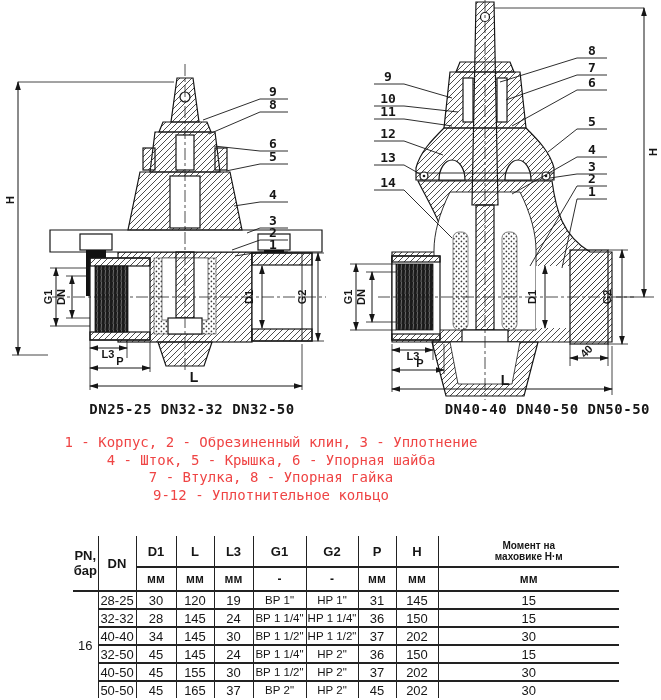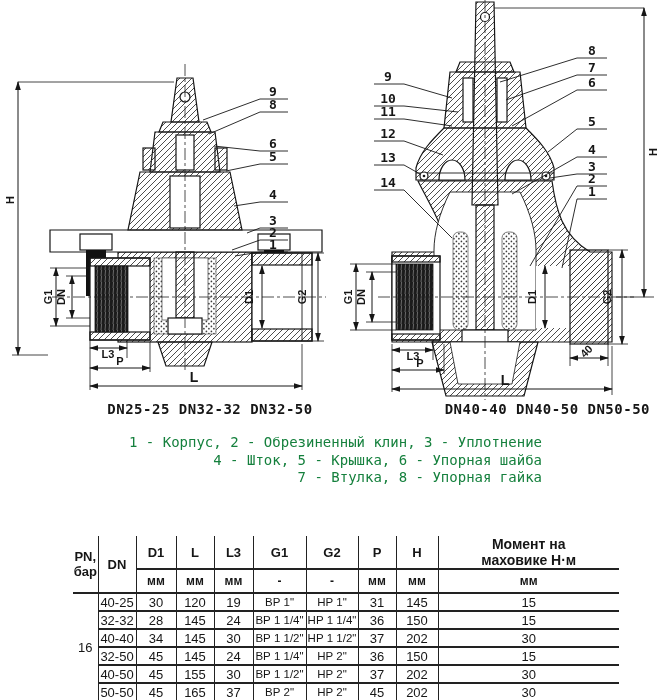--- a/index.html
+++ b/index.html
@@ -13,34 +13,34 @@
   .sf{fill:url(#dot);stroke:#555;stroke-width:.7;}
   .dimline{stroke:#161616;stroke-width:1;fill:none;marker-start:url(#ar);marker-end:url(#ar);}
   .ext{stroke:#161616;stroke-width:.8;fill:none;}
   .cl{stroke:#222;stroke-width:.8;fill:none;stroke-dasharray:12 3 3 3;}
   .lead{stroke:#161616;stroke-width:.9;fill:none;}
   text.dim{font:bold 11px "Liberation Sans",sans-serif;fill:#161616;}
   text.dimL{font:bold 14px "Liberation Sans",sans-serif;fill:#161616;}
   text.co{font:bold 13px "DejaVu Sans Mono",monospace;fill:#161616;text-anchor:middle;}
   .caption{position:absolute;width:300px;text-align:center;
            font:bold 14px "DejaVu Sans Mono",monospace;color:#161616;letter-spacing:.5px;}
-  .legend{position:absolute;left:0;top:434px;width:542px;text-align:right;
-          font:14px "DejaVu Sans Mono",monospace;color:#15803d;line-height:17.5px;}
+  .legend{position:absolute;left:0;top:434px;width:542px;text-align:center;
+          font:14px "DejaVu Sans Mono",monospace;color:#ef4444;line-height:17.5px;}
   
   .spec{position:absolute;left:73px;top:536px;border-collapse:collapse;border:hidden;
         table-layout:fixed;width:546px;color:#161616;}
   .spec th,.spec td{border-left:1px solid #222;border-right:1px solid #222;
         border-top:2px solid #222;border-bottom:2px solid #222;
         text-align:center;vertical-align:middle;padding:0;overflow:hidden;white-space:nowrap;}
   .spec th{font:bold 13px "Liberation Sans",sans-serif;}
   .spec .units td{font:bold 12px "Liberation Sans",sans-serif;height:22px;}
   .spec .datarow td{font:13px "Liberation Sans",sans-serif;height:16px;}
   .spec .datarow td.thread{font-size:11.5px;}
   .spec .hrow th{height:30px;}
-  .spec th.moment{font-size:14px;line-height:1.15;}
+  .spec th.moment{font-size:10px;line-height:1.15;}
   .spec td.pncell{font:13px "Liberation Sans",sans-serif;margin-left:40px;}
 </style>
 </head>
 <body>
 
 <div class="stage">
 
 <svg width="661" height="430" viewBox="0 0 661 430">
   <defs>
     <pattern id="h1" patternUnits="userSpaceOnUse" width="6" height="6">
@@ -335,27 +335,28 @@
       <text class="co" x="592" y="87">6</text>
       <text class="co" x="592" y="126">5</text>
       <text class="co" x="592" y="154">4</text>
       <text class="co" x="592" y="171">3</text>
       <text class="co" x="592" y="183">2</text>
       <text class="co" x="592" y="196">1</text>
     </g>
   </g>
 </svg>
 
-<div class="caption" style="left:60px;top:401px;">DN25-25 DN32-32 DN32-50</div>
+<div class="caption" style="left:42px;top:401px;">DN25-25 DN32-32 DN32-50</div>
 <div class="caption" style="left:350px;top:401px;text-align:right;">DN40-40 DN40-50 DN50-50</div>
 
 <div class="legend">
   <div>1 - Корпус, 2 - Обрезиненный клин, 3 - Уплотнение</div>
   <div>4 - Шток, 5 - Крышка, 6 - Упорная шайба</div>
   <div>7 - Втулка, 8 - Упорная гайка</div>
+  <div>9-12 - Уплотнительное кольцо</div>
 </div>
 
 <table class="spec">
   <colgroup>
     <col style="width:25px">
         <col style="width:38px">
         <col style="width:40px">
         <col style="width:38px">
     <col style="width:39px">
         <col style="width:53px">
@@ -388,21 +389,21 @@
     <td>мм</td>
     <td>мм</td>
     <td>-</td>
     <td>-</td>
     <td>мм</td>
     <td>мм</td>
     <td>мм</td>
   </tr>
   <tr class="datarow">
     <td rowspan="6" class="pncell">16</td>
-    <td>40-25</td>
+    <td>28-25</td>
     <td>30</td>
     <td>120</td>
     <td>19</td>
     <td class="thread">ВР 1"</td>
     <td class="thread">НР 1"</td>
     <td>31</td>
     <td>145</td>
     <td>15</td>
   </tr>
   <tr class="datarow">

